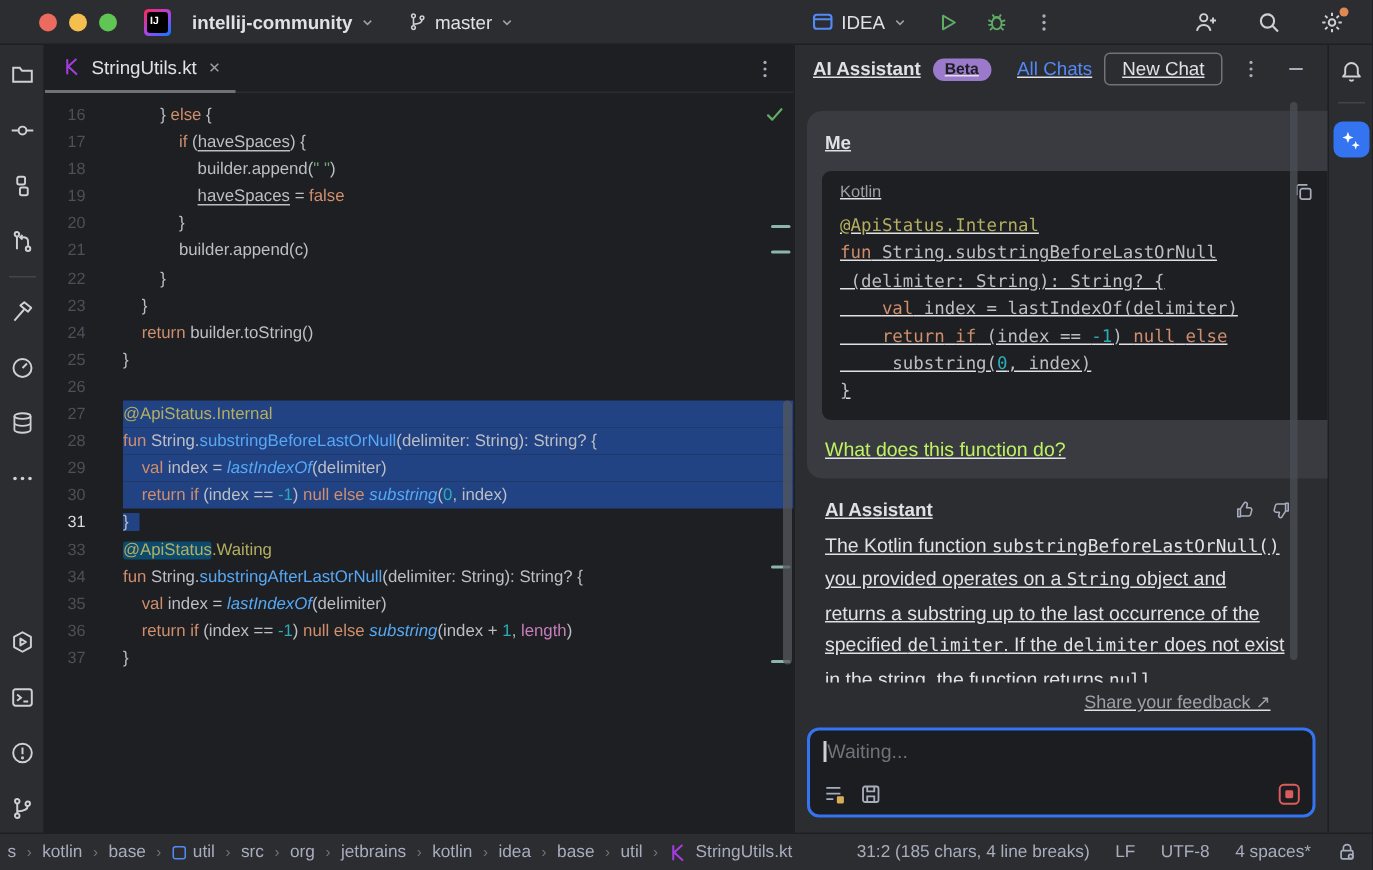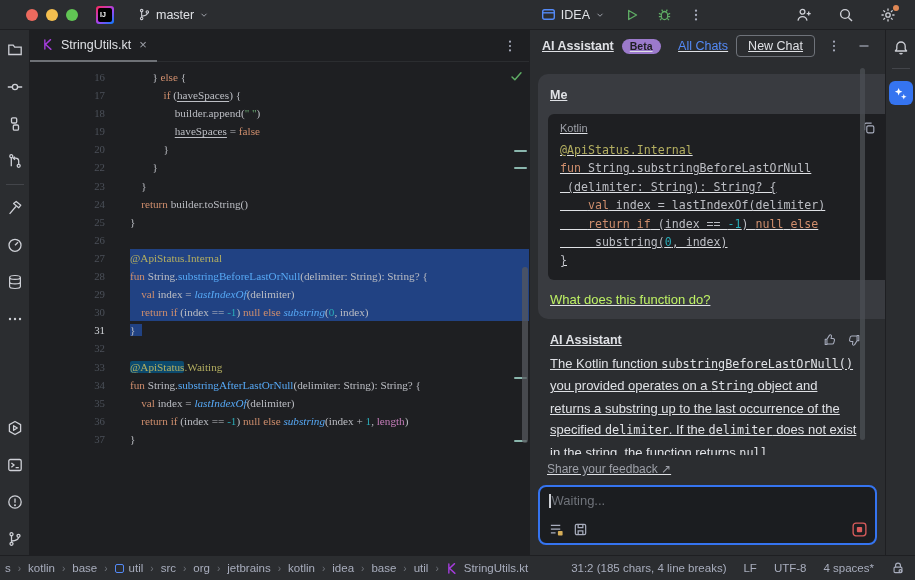--- a/index.html
+++ b/index.html
@@ -43,21 +43,21 @@
 
   
   .editor-pane { width:499px; display:flex; flex-direction:column; background:#1E1F22; }
   .tab-bar { height:32px; display:flex; align-items:center; border-bottom:1px solid #2B2D30;
     padding-right:8px; }
   .tab { display:flex; align-items:center; gap:6px; height:32px; padding:0 10px 0 12px;
     font-size:12.5px; color:#DFE1E5; border-bottom:2px solid #6E7176; }
   .tab .close { color:#9DA0A8; font-size:13px; margin-left:2px; }
   .tab-bar .kebab { margin-left:auto; }
   .editor { position:relative; flex:1; padding-top:6px; overflow:hidden;
-    font-family:Liberation Serif, serif; font-size:11.2px;padding-left:48px; }
+    font-family:Liberation Sans, sans-serif; font-size:11.2px; }
   .code-line { display:flex; height:18.1px; line-height:18.1px; white-space:pre; }
   .gutter { width:52px; flex:none; text-align:right; padding-right:25px;
     color:#4B5059; font-size:10.8px; }
   .gutter.cur { color:#D5D8DD; }
   .code-content { flex:1; }
   .code-line.sel .code-content { background:#214283; }
   .code-line.sel-part .selchunk { background:#214283; padding-right:7px; }
   .tk-p{color:#BCBEC4;} .tk-k{color:#CF8E6D;} .tk-fn{color:#56A8F5;}
   .tk-ann{color:#B3AE60;} .tk-str{color:#6AAB73;} .tk-num{color:#2AACB8;}
   .tk-prop{color:#C77DBB;}
@@ -94,21 +94,21 @@
   .cb-code { padding:3px 10px 10px 12px; font-family:"DejaVu Sans Mono", monospace;
     font-size:11.6px; }
   .cb-code .code-line { height:18.4px; line-height:18.4px; }
   .question { padding:6px 12px 12px; font-size:13px; color:#bef264; }
   .ai-msg { padding:14px 24px 0 12px; }
   .ai-msg-head { display:flex; align-items:center; }
   .ai-msg-head .label { font-size:12.5px; font-weight:bold; color:#DFE1E5; flex:1; }
   .ai-msg-head .fb-icons { display:flex; gap:10px; }
   .ai-text { margin-top:6px; font-size:13px; line-height:21.5px; color:#DFE1E5; }
   .inline-code { font-family:"DejaVu Sans Mono", monospace; font-size:11.8px; color:#DFE1E5; }
-  .feedback-row { flex:none; text-align:left; padding:4px 38px 6px 17px; }
+  .feedback-row { flex:none; text-align:right; padding:4px 38px 6px 17px; }
   .feedback-link { font-size:12px; color:#9DA0A8; }
   .input-box { flex:none; margin:2px 8px 10px; height:60px; border:2px solid #3574F0;
     border-radius:8px; background:#1B1D20; position:relative; }
   .placeholder { position:absolute; top:6px; left:9px; font-size:13px; color:#6F737A;
     display:flex; align-items:center; }
   .input-caret { width:1.5px; height:14px; background:#CED0D6; margin-right:1px; }
   .input-icons { position:absolute; left:9px; bottom:6px; display:flex; gap:9px; }
   .stop-btn { position:absolute; right:8px; bottom:6px; }
 
   
@@ -135,20 +135,26 @@
 
 <div class="title-bar">
   <div class="traffic">
     <span class="light red"></span>
     <span class="light yellow"></span>
     <span class="light green"></span>
   </div>
   <div class="ij-logo">
       <div class="inner">IJ</div>
     </div>
+  <div class="tb-item bold">
+    <span>intellij-community</span>
+    <svg class="chev" width="10" height="10" viewBox="0 0 16 16" fill="none" stroke="#9DA0A8" stroke-width="1.6">
+        <path d="M4 6l4 4 4-4"></path>
+      </svg>
+  </div>
   <div class="tb-item" style="margin-left:10px">
     <svg width="13" height="13" viewBox="0 0 16 16" fill="none" stroke="#CED0D6" stroke-width="1.3">
         <circle cx="4.5" cy="3.2" r="1.5"></circle>
         <circle cx="4.5" cy="12.8" r="1.5"></circle>
         <circle cx="11.5" cy="4.8" r="1.5"></circle>
         <path d="M4.5 4.7v6.6M11.5 6.3c0 2.6-2.6 3.4-7 3.7"></path>
       </svg>
     <span>master</span>
     <svg class="chev" width="10" height="10" viewBox="0 0 16 16" fill="none" stroke="#9DA0A8" stroke-width="1.6">
         <path d="M4 6l4 4 4-4"></path>
@@ -321,31 +327,31 @@
       <span class="stripe-mark" style="top:88px"></span>
       <span class="stripe-mark" style="top:105px"></span>
       <span class="stripe-mark" style="top:315px"></span>
       <span class="stripe-mark" style="top:378px"></span>
       <span class="ed-scroll"></span>
     <div class="code-line"><span class="gutter">16</span><span class="code-content"><span class="tk-p">        } </span><span class="tk-k">else</span><span class="tk-p"> {</span></span></div>
         <div class="code-line"><span class="gutter">17</span><span class="code-content"><span class="tk-p">            </span><span class="tk-k">if</span><span class="tk-p"> (</span><span class="tk-ul">haveSpaces</span><span class="tk-p">) {</span></span></div>
         <div class="code-line"><span class="gutter">18</span><span class="code-content"><span class="tk-p">                builder.append(</span><span class="tk-str">" "</span><span class="tk-p">)</span></span></div>
         <div class="code-line"><span class="gutter">19</span><span class="code-content"><span class="tk-p">                </span><span class="tk-ul">haveSpaces</span><span class="tk-p"> = </span><span class="tk-k">false</span></span></div>
         <div class="code-line"><span class="gutter">20</span><span class="code-content"><span class="tk-p">            }</span></span></div>
+        <div class="code-line"><span class="gutter">21</span><span class="code-content"><span class="tk-p">            builder.append(c)</span></span></div>
         <div class="code-line"><span class="gutter">22</span><span class="code-content"><span class="tk-p">        }</span></span></div>
         <div class="code-line"><span class="gutter">23</span><span class="code-content"><span class="tk-p">    }</span></span></div>
         <div class="code-line"><span class="gutter">24</span><span class="code-content"><span class="tk-p">    </span><span class="tk-k">return</span><span class="tk-p"> builder.toString()</span></span></div>
         <div class="code-line"><span class="gutter">25</span><span class="code-content"><span class="tk-p">}</span></span></div>
         <div class="code-line"><span class="gutter">26</span><span class="code-content"></span></div>
         <div class="code-line sel"><span class="gutter">27</span><span class="code-content"><span class="tk-ann">@ApiStatus.Internal</span></span></div>
         <div class="code-line sel"><span class="gutter">28</span><span class="code-content"><span class="tk-k">fun</span><span class="tk-p"> String.</span><span class="tk-fn">substringBeforeLastOrNull</span><span class="tk-p">(delimiter: String): String? {</span></span></div>
         <div class="code-line sel"><span class="gutter">29</span><span class="code-content"><span class="tk-p">    </span><span class="tk-k">val</span><span class="tk-p"> index = </span><span class="tk-ifn">lastIndexOf</span><span class="tk-p">(delimiter)</span></span></div>
         <div class="code-line sel"><span class="gutter">30</span><span class="code-content"><span class="tk-p">    </span><span class="tk-k">return</span><span class="tk-p"> </span><span class="tk-k">if</span><span class="tk-p"> (index == </span><span class="tk-num">-1</span><span class="tk-p">) </span><span class="tk-k">null</span><span class="tk-p"> </span><span class="tk-k">else</span><span class="tk-p"> </span><span class="tk-ifn">substring</span><span class="tk-p">(</span><span class="tk-num">0</span><span class="tk-p">, index)</span></span></div>
         <div class="code-line sel-part"><span class="gutter cur">31</span><span class="code-content"><span class="selchunk"><span class="tk-p">}</span></span></span></div>
-        <div class="code-line"><span class="gutter">32</span><span class="code-content"></span></div>
         <div class="code-line"><span class="gutter">33</span><span class="code-content"><span class="tk-annhl">@ApiStatus</span><span class="tk-ann">.Waiting</span></span></div>
         <div class="code-line"><span class="gutter">34</span><span class="code-content"><span class="tk-k">fun</span><span class="tk-p"> String.</span><span class="tk-fn">substringAfterLastOrNull</span><span class="tk-p">(delimiter: String): String? {</span></span></div>
         <div class="code-line"><span class="gutter">35</span><span class="code-content"><span class="tk-p">    </span><span class="tk-k">val</span><span class="tk-p"> index = </span><span class="tk-ifn">lastIndexOf</span><span class="tk-p">(delimiter)</span></span></div>
         <div class="code-line"><span class="gutter">36</span><span class="code-content"><span class="tk-p">    </span><span class="tk-k">return</span><span class="tk-p"> </span><span class="tk-k">if</span><span class="tk-p"> (index == </span><span class="tk-num">-1</span><span class="tk-p">) </span><span class="tk-k">null</span><span class="tk-p"> </span><span class="tk-k">else</span><span class="tk-p"> </span><span class="tk-ifn">substring</span><span class="tk-p">(index + </span><span class="tk-num">1</span><span class="tk-p">, </span><span class="tk-prop">length</span><span class="tk-p">)</span></span></div>
         <div class="code-line"><span class="gutter">37</span><span class="code-content"><span class="tk-p">}</span></span></div>
       </div>
   </div>
 
   <div class="ai-panel">
     <div class="ai-header">

